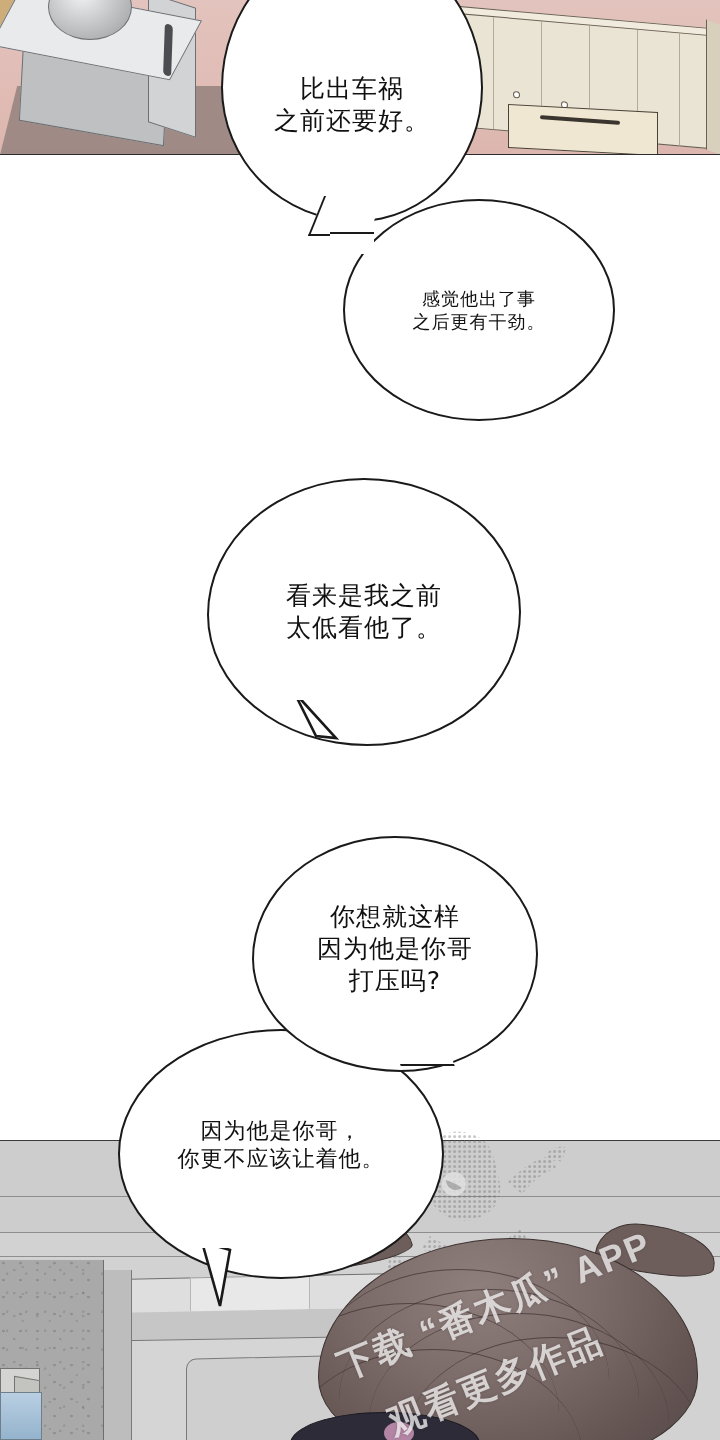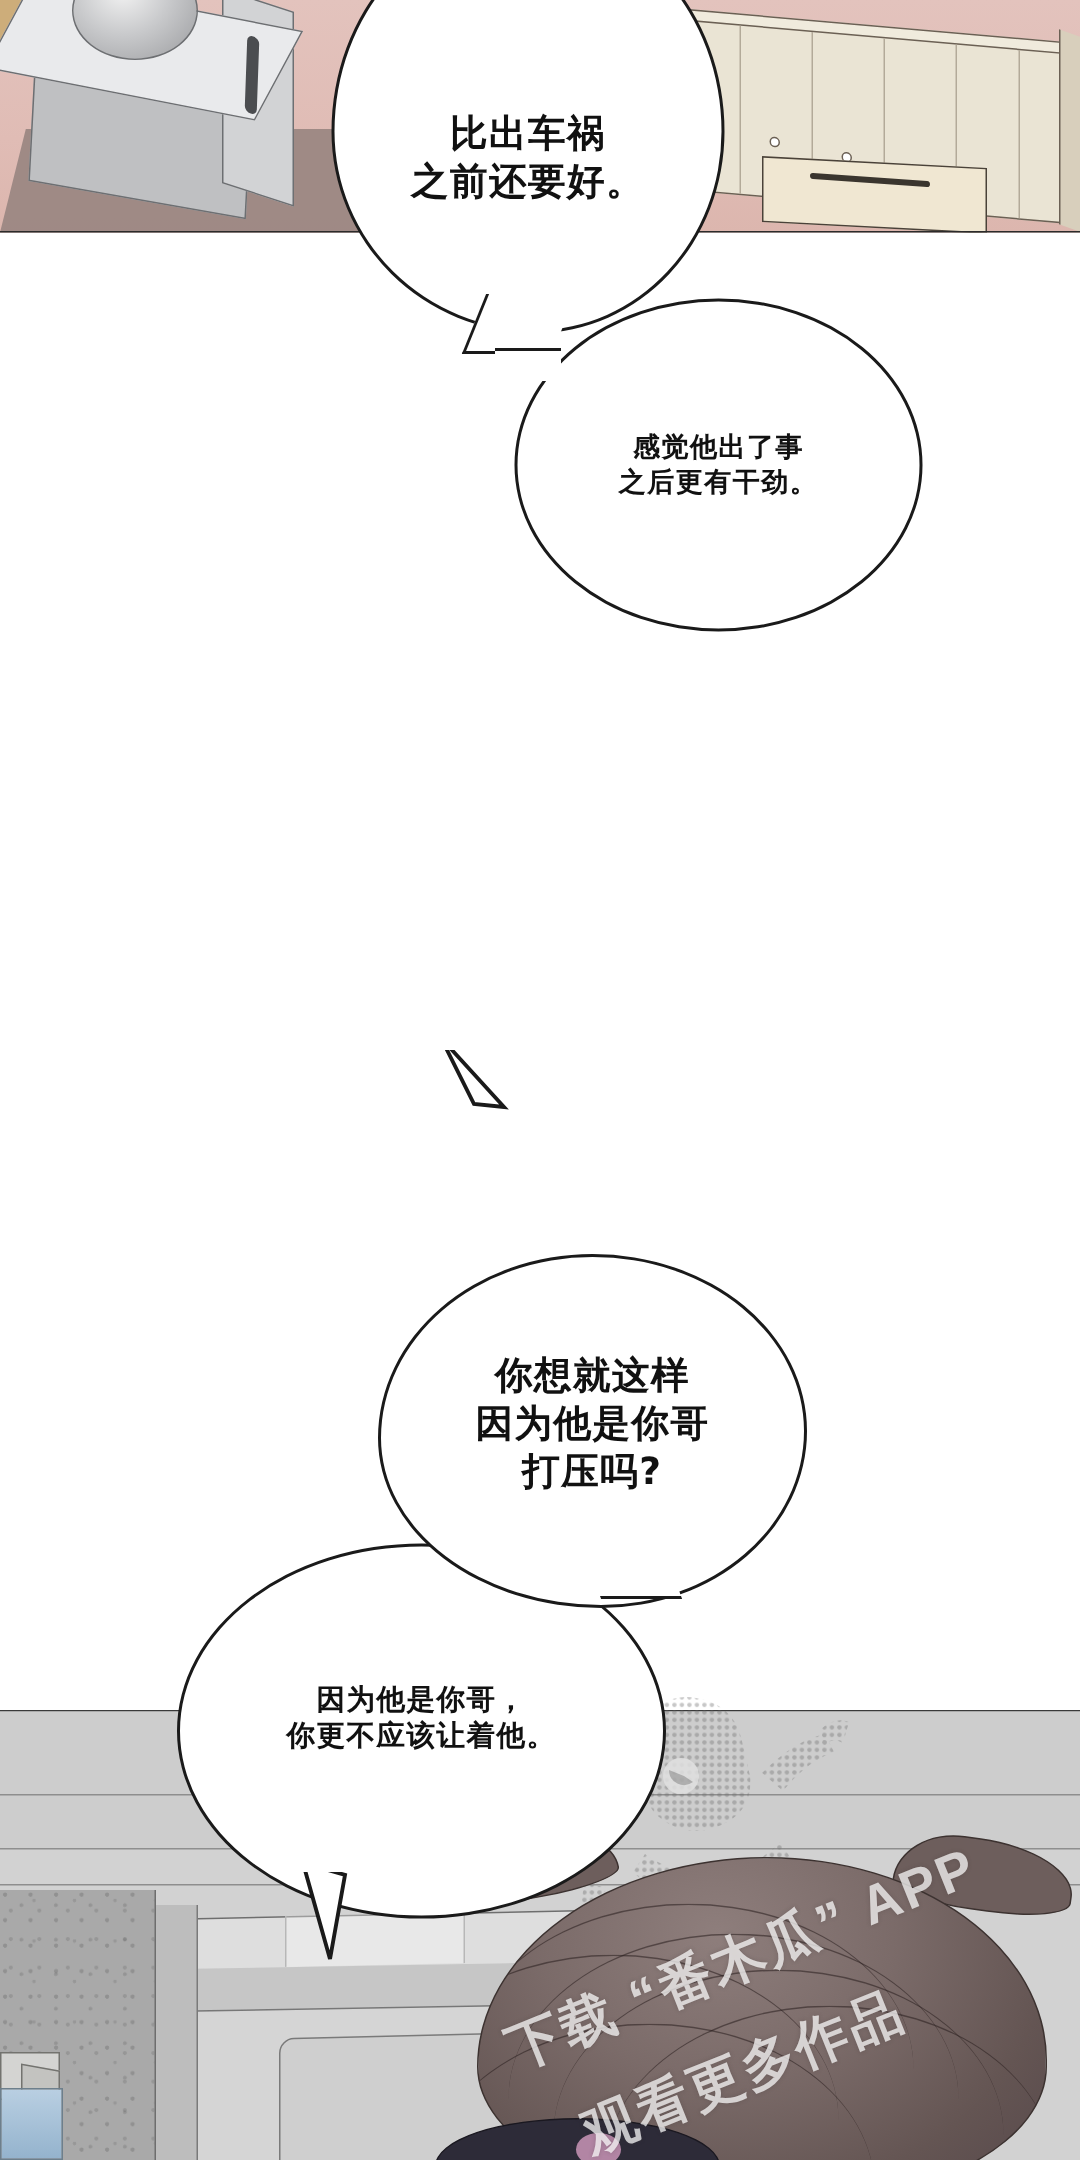--- a/index.html
+++ b/index.html
@@ -327,21 +327,21 @@
     background: #ffffff;
     border: 2.6px solid #1a1a1a;
     display: flex;
     align-items: center;
     justify-content: center;
     text-align: center;
     z-index: 20;
   }
   .bubble .txt {
     font-family: "DejaVu Sans", "Liberation Sans", sans-serif;
-    font-weight: 700;
+    font-weight: 400;
     color: #111111;
     line-height: 1.28;
     letter-spacing: 1px;
     white-space: pre-line;
   }
   
   #bubble-1 {
     left: 221px; top: -58px;
     width: 262px; height: 280px;
     border-radius: 50% 50% 48% 52% / 52% 52% 48% 48%;
@@ -398,21 +398,21 @@
     z-index: 24;
   }
   #bubble-4 .txt { font-size: 25px; padding-bottom: 10px; }
   
   #bubble-5 {
     left: 118px; top: 1029px;
     width: 326px; height: 250px;
     border-radius: 50% 50% 50% 50% / 50% 50% 50% 50%;
     z-index: 22;
   }
-  #bubble-5 .txt { font-size: 19px; padding-bottom: 18px; }
+  #bubble-5 .txt { font-size: 22px; padding-bottom: 18px; }
   .notch45 {
     position: absolute;
     left: 396px; top: 1040px;
     width: 54px; height: 26px;
     background: #ffffff;
     border-bottom: 2.6px solid #1a1a1a;
     transform: skewX(20deg);
     z-index: 26;
   }
   .tail5 {
@@ -526,20 +526,24 @@
 之前还要好。</span>
   </div>
   <div class="notch1"></div>
 
   <div class="bubble" id="bubble-2">
     <span class="txt">感觉他出了事
 之后更有干劲。</span>
   </div>
   <div class="notch2"></div>
 
+  <div class="bubble" id="bubble-3">
+    <span class="txt">看来是我之前
+太低看他了。</span>
+  </div>
   <div class="tail3">
     <svg width="70" height="70" viewBox="0 0 70 70" xmlns="http://www.w3.org/2000/svg">
       <path d="M2 2 L44 48 L24 46 Z" fill="#ffffff" stroke="#1a1a1a" stroke-width="2.6" stroke-linejoin="miter"></path>
       <rect x="0" y="0" width="30" height="10" fill="#ffffff"></rect>
     </svg>
   </div>
 
   <div class="bubble" id="bubble-4">
     <span class="txt">你想就这样
 因为他是你哥

